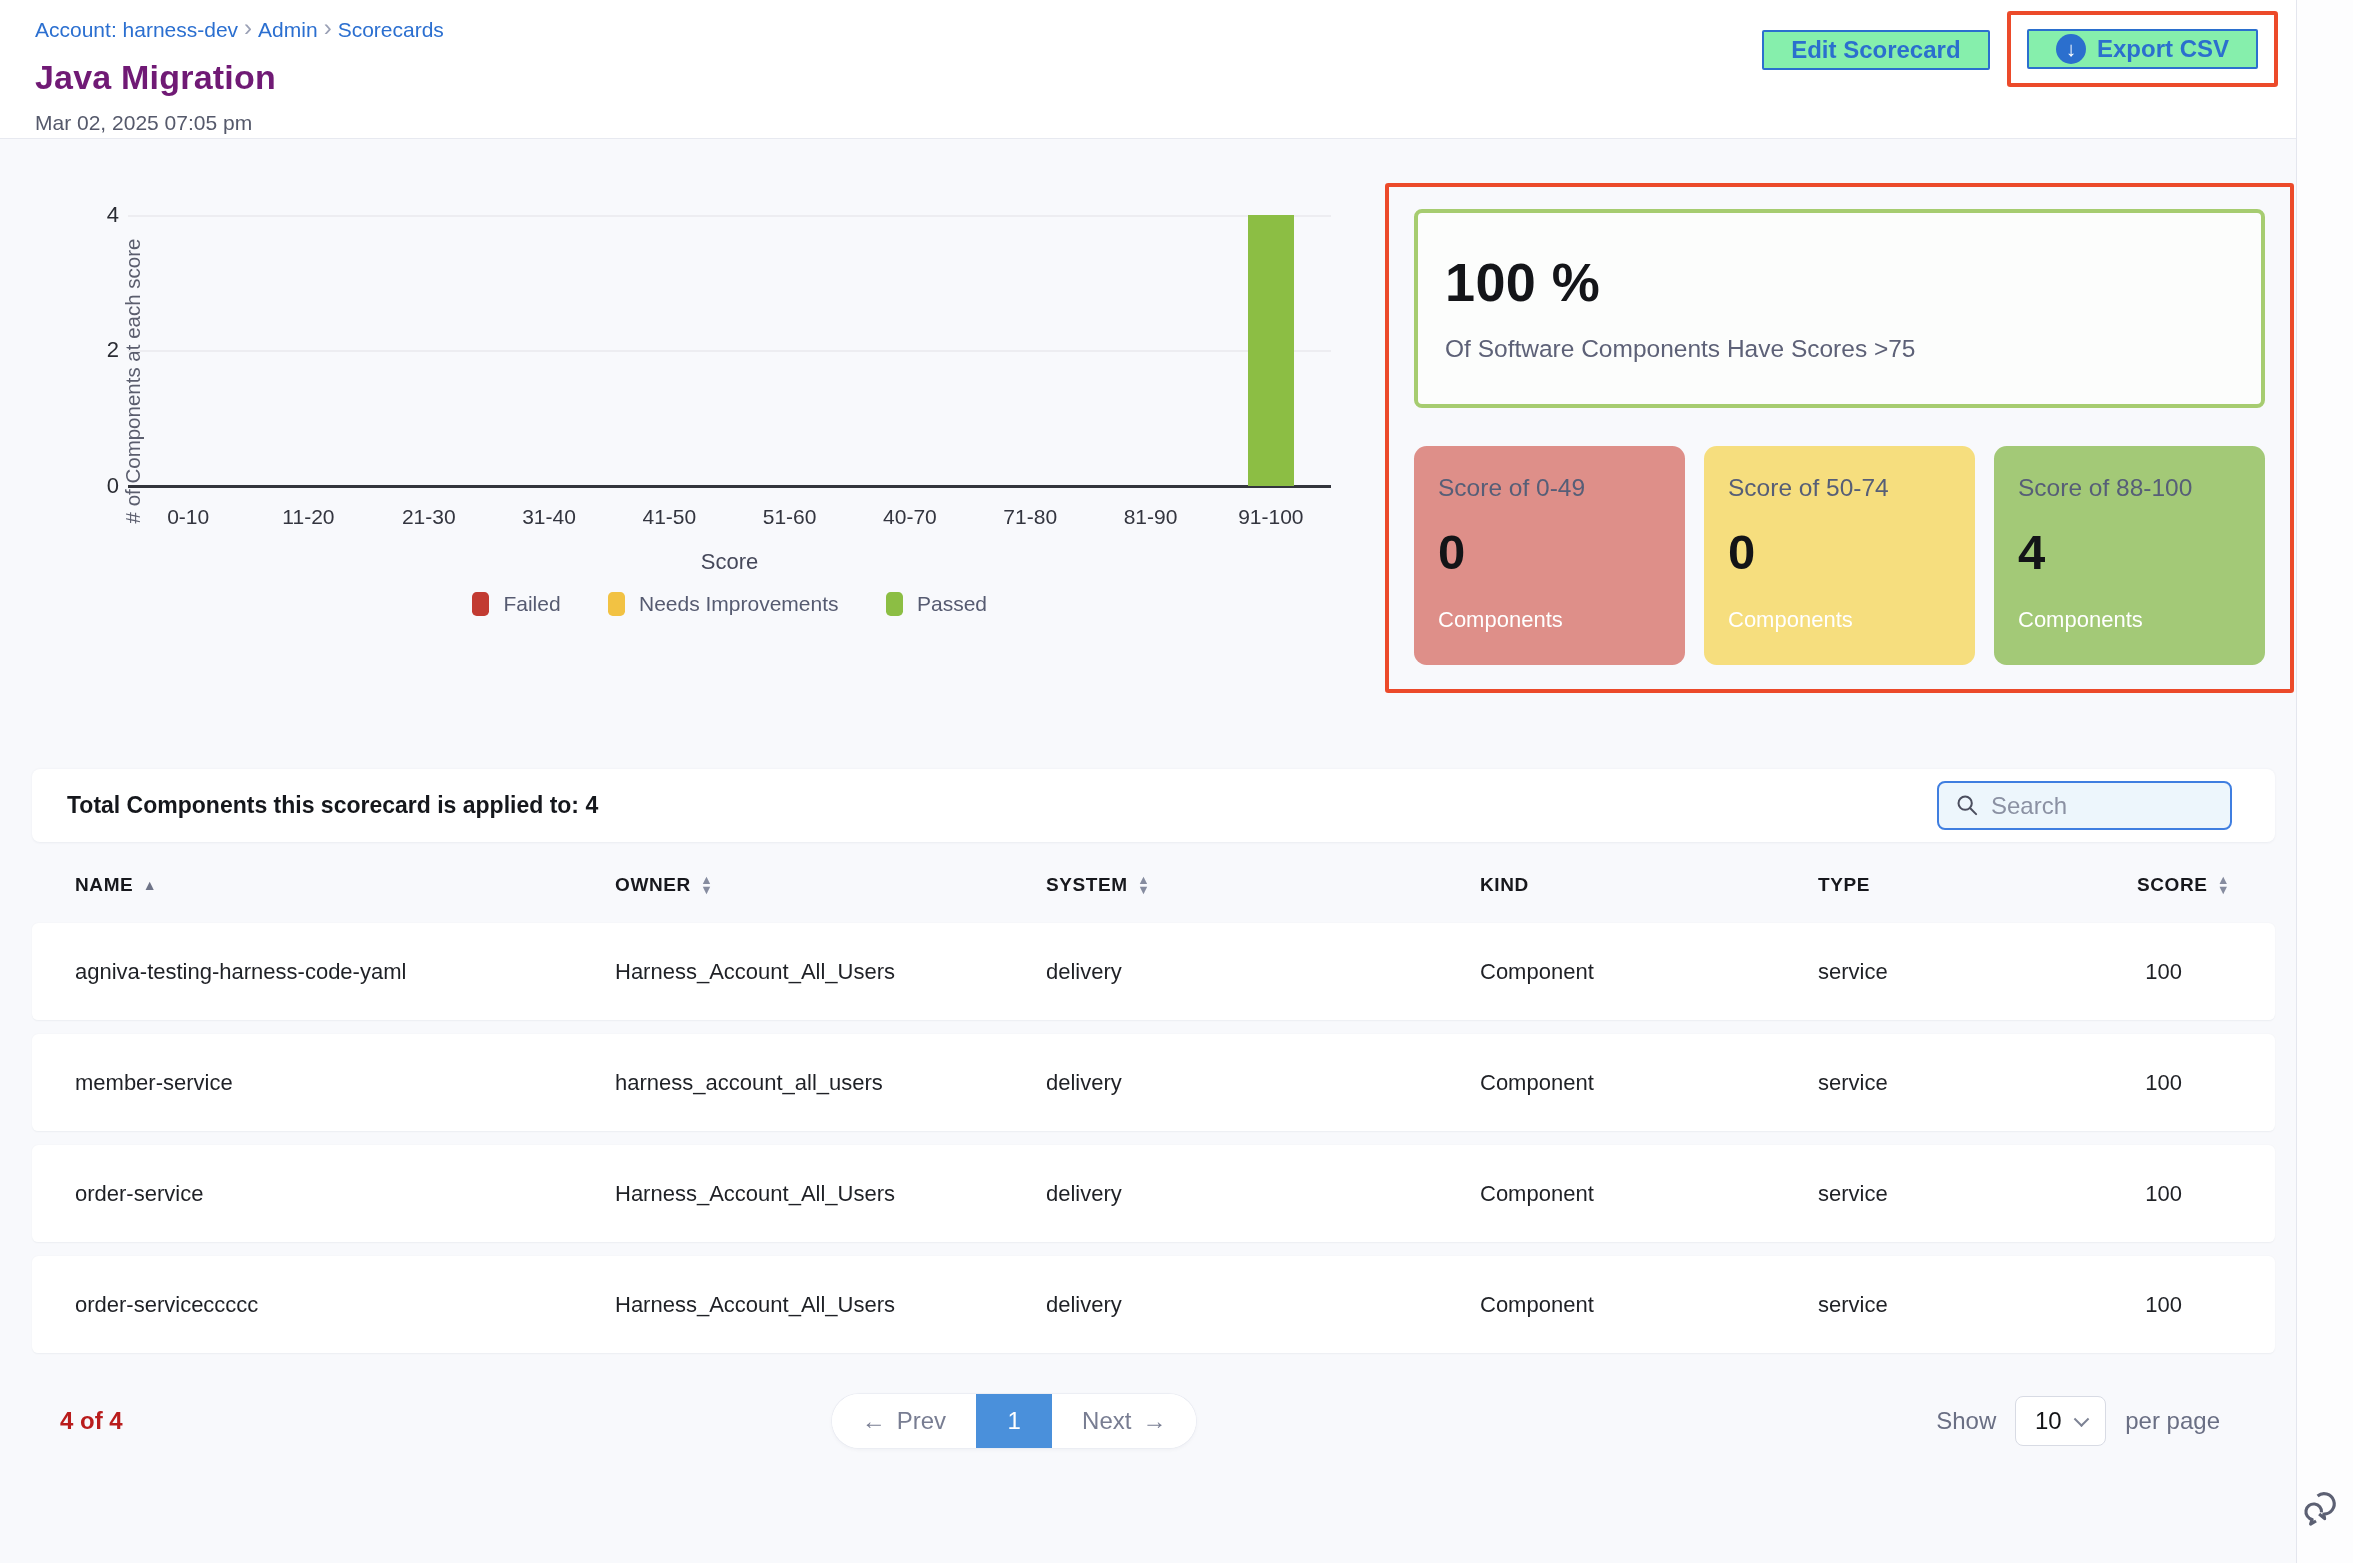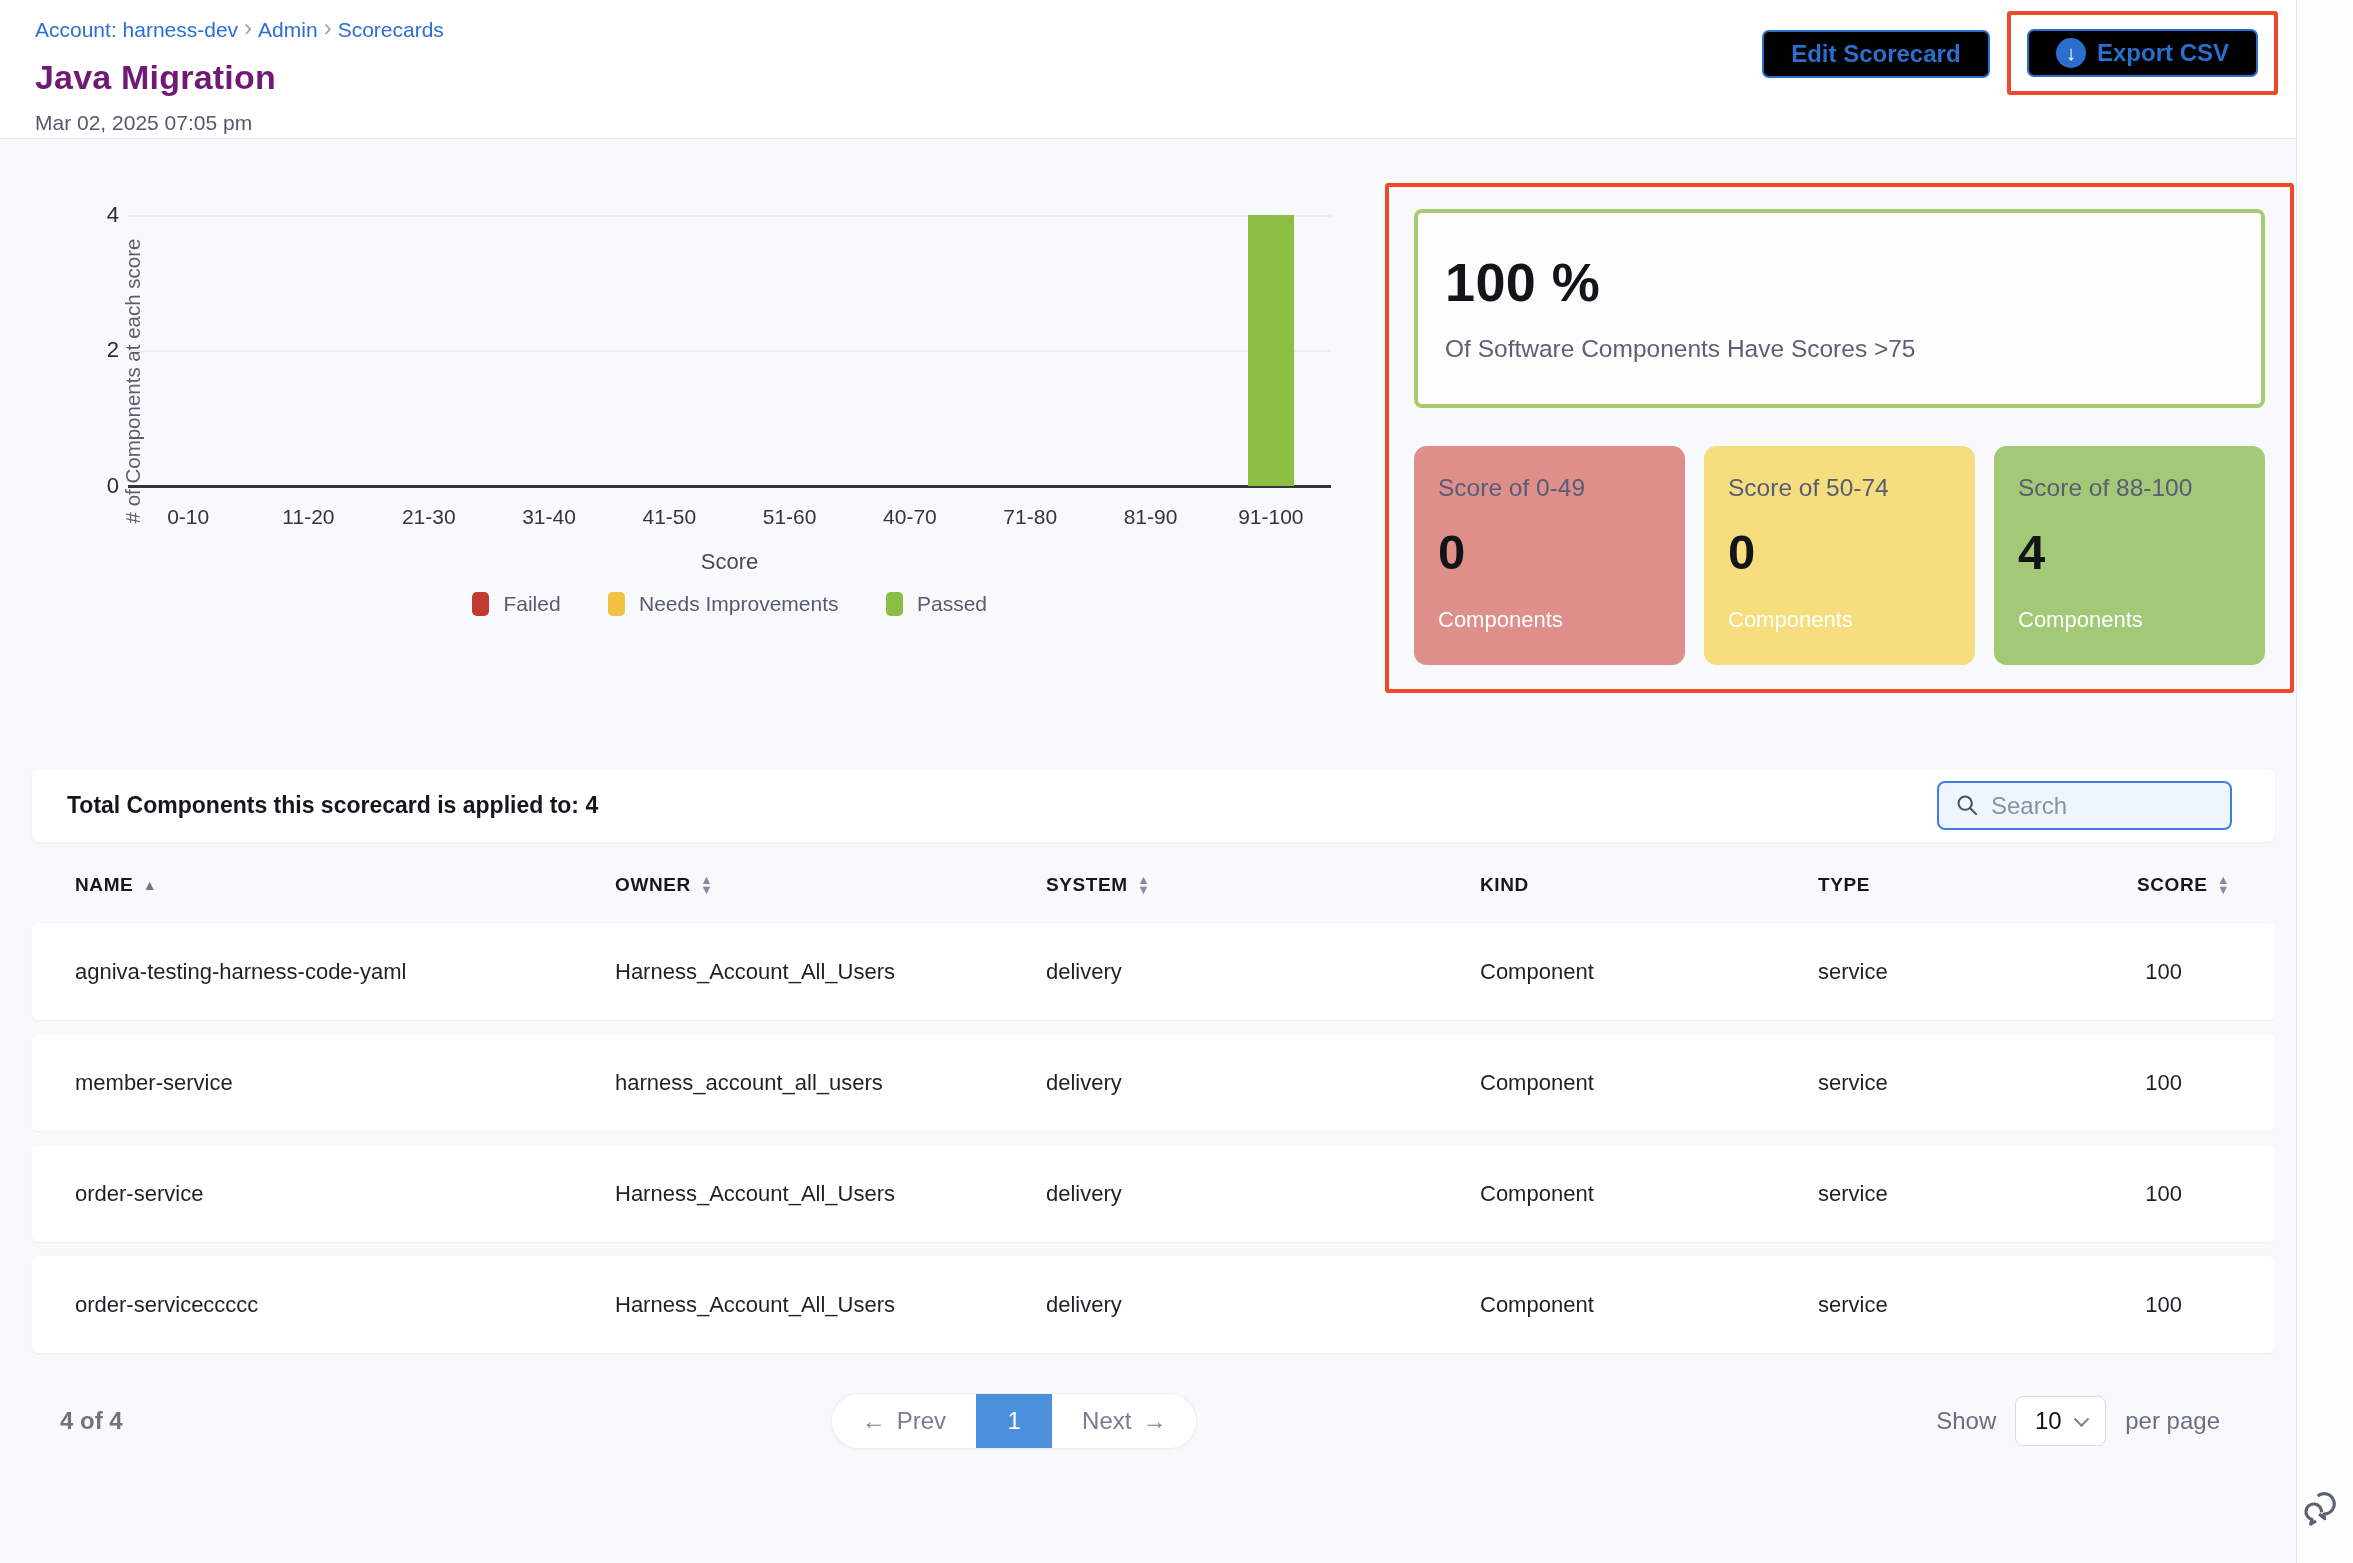--- a/index.html
+++ b/index.html
@@ -8,22 +8,22 @@
   .page { position:relative; width:2354px; height:1563px; background:#f8f9fc; overflow:hidden; }
 
   
   .topbar { position:relative; height:139px; background:#ffffff; border-bottom:1.6px solid #e7e9f0; padding:14px 95px 0 35px; }
   .breadcrumb { display:flex; align-items:center; gap:6px; font-size:21px; color:#2b6fd0; font-weight:500;text-align:right; }
   .breadcrumb a { color:#2b6fd0; text-decoration:none; cursor:pointer; }
   .crumb-sep { color:#9aa0b5; font-size:24px; font-weight:400; padding-bottom:3.2px; }
   .page-title { margin-top:12.6px; font-size:34px; font-weight:700; color:#701a75; letter-spacing:0.2px; }
   .timestamp { margin-top:14px; font-size:21px; color:#55596b; }
   .topbar-actions { position:absolute; top:11px; right:76px; display:flex; align-items:flex-start; gap:17.4px; }
-  .btn-outline { display:flex; align-items:center; gap:11px; height:48px; padding:0 27px; background:#000000;
-      border:2.4px solid #2b6fce; border-radius:7px; color:#2b6fce; font-size:24px; font-weight:700; cursor:pointer; }
+  .btn-outline { display:flex; align-items:center; gap:11px; height:40px; padding:0 27px; background:#86efac;
+      border:2.4px solid #2b6fce; border-radius:2px; color:#2b6fce; font-size:24px; font-weight:700; cursor:pointer; }
   .annotation-red { border:4.7px solid #ec4a2a; border-radius:3.2px; padding:14px 16px; }
   .dl-circle { width:30px; height:30px; border-radius:50%; background:#2b6fce; color:#fff; display:flex;
       align-items:center; justify-content:center; font-size:20.5px; font-weight:700; line-height:1; }
 
   
   .content { padding:44px 0 0 32px; }
   .chart-row { display:flex; align-items:flex-start; }
 
   
   .chart { position:relative; width:1333px; height:473px; }
@@ -75,21 +75,21 @@
   .sort-both { display:flex; flex-direction:column; color:#868c9f; font-size:12.6px; line-height:10.3px; cursor:pointer; }
   .sort-asc { color:#6f7488; font-size:14px; line-height:14px; cursor:pointer; }
 
   .trow { display:grid; grid-template-columns:540px 431px 434px 338px 319px 1fr; align-items:center;
       height:97px; background:#ffffff; border-radius:6.3px; margin-bottom:14px; padding:0 55px 0 43px;
       box-shadow:0 0.8px 1.6px rgba(25,35,60,0.05); font-size:22px; color:#1f2126; cursor:pointer; }
   .td.score { text-align:right; padding-right:38px; }
 
   
   .pagerow { margin-top:41px; display:flex; align-items:center; padding:0 55px 0 28px; }
-  .count-label { font-size:24px; font-weight:700; color:#737373; width:268px; }
+  .count-label { font-size:24px; font-weight:700; color:#b91c1c; width:268px; }
   .pager-wrap { flex:1; display:flex; justify-content:center; transform:translateX(-118px); }
   .pager { display:flex; align-items:stretch; height:54px; background:#fff; border-radius:35px; overflow:hidden;
       box-shadow:0 0 0 0.8px #e9ebf2, 0 1.6px 4px rgba(25,35,60,0.05); }
   .pager-btn { display:flex; align-items:center; gap:11px; padding:0 30px; font-size:24px; color:#787d92; cursor:pointer; background:#fff; border:none; font-family:inherit; }
   .pager-page { width:76px; display:flex; align-items:center; justify-content:center; background:#4a90db; color:#fff;
       font-size:24px; cursor:pointer; }
   .page-size { display:flex; align-items:center; gap:19px; }
   .ps-text { font-size:24px; color:#6a6f84; }
   .ps-select { width:91px; height:50px; background:#fff; border:1.6px solid #d8dbe4; border-radius:8px;
       display:flex; align-items:center; justify-content:center; gap:14px; cursor:pointer; }

